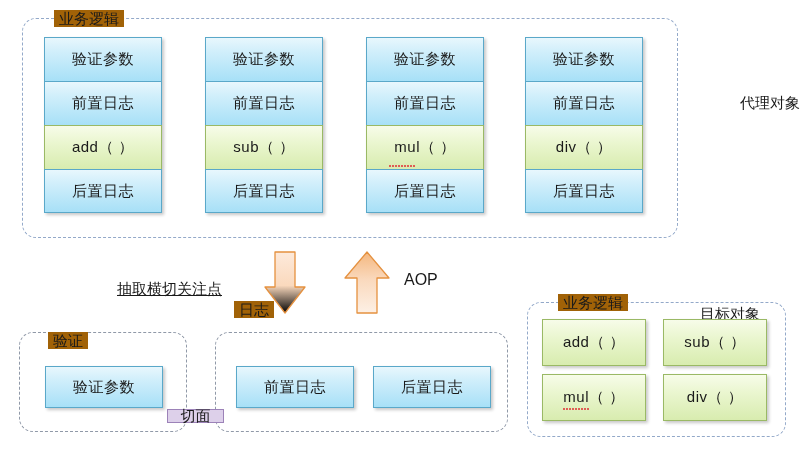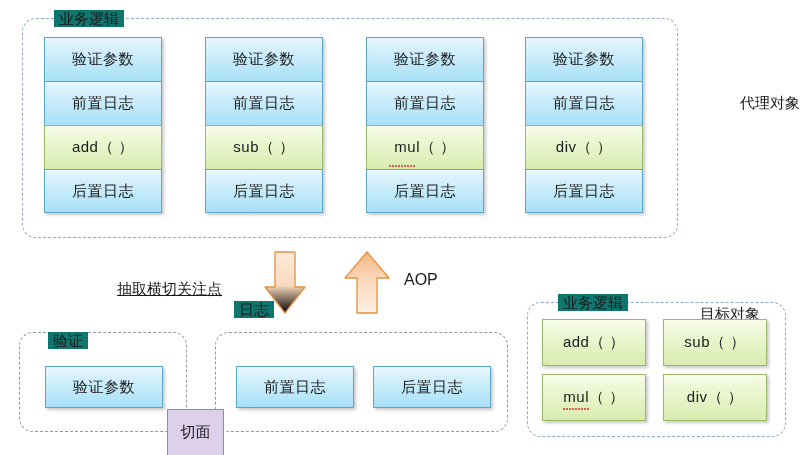--- a/index.html
+++ b/index.html
@@ -23,21 +23,21 @@
     border-radius: 14px;
     box-sizing: border-box;
     background: transparent;
   }
   .group-box.blue-dash  { border-color: #93a9c9; }
   .group-box.gray-dash  { border-color: #9099a8; }
 
   
   .group-caption {
     position: absolute;
-    background: #0f766e;
+    background: #a16207;
     padding: 0 5px;
     font-size: 15px;
     line-height: 17px;
     white-space: nowrap;
     color: #1a1a1a;
   }
 
   
   .col {
     position: absolute;
@@ -200,21 +200,21 @@
 
 <div class="group-box gray-dash" style="left:19px; top:332px; width:168px; height:100px;"></div>
 <div class="group-caption" style="left:48px; top:332px;">验证</div>
 <div class="box blue" style="left:45px; top:366px; width:118px; height:42px;">验证参数</div>
 
 <div class="group-box gray-dash" style="left:215px; top:332px; width:293px; height:100px;"></div>
 <div class="group-caption" style="left:234px; top:301px;">日志</div>
 <div class="box blue" style="left:236px; top:366px; width:118px; height:42px;">前置日志</div>
 <div class="box blue" style="left:373px; top:366px; width:118px; height:42px;">后置日志</div>
 
-<div class="tag-purple" style="left:167px; top:409px; width:57px; height:47px;">切面</div>
+<div class="tag-purple" style="left:167px; top:409px; width:57px; height:14px;">切面</div>
 
 <div class="label" style="left:700px; top:259px;margin-top:46px;">目标对象</div>
 
 <div class="group-box blue-dash" style="left:527px; top:302px; width:259px; height:135px;"></div>
 <div class="group-caption" style="left:558px; top:294px;">业务逻辑</div>
 
 <div class="box green" style="left:542px; top:319px; width:104px; height:47px;">add（ ）</div>
 <div class="box green" style="left:663px; top:319px; width:104px; height:47px;">sub（ ）</div>
 <div class="box green" style="left:542px; top:374px; width:104px; height:47px;">mul（ ）</div>
 <div class="squiggle" style="left:563px; top:407px; width:26px;"></div>

